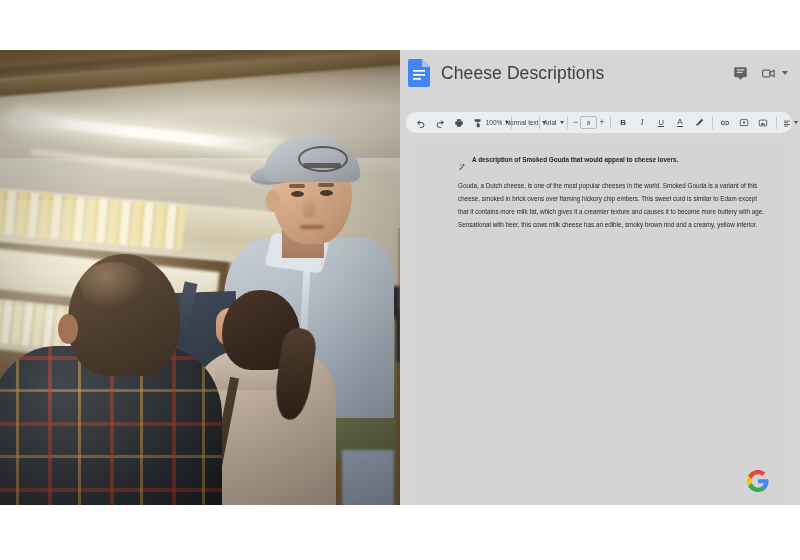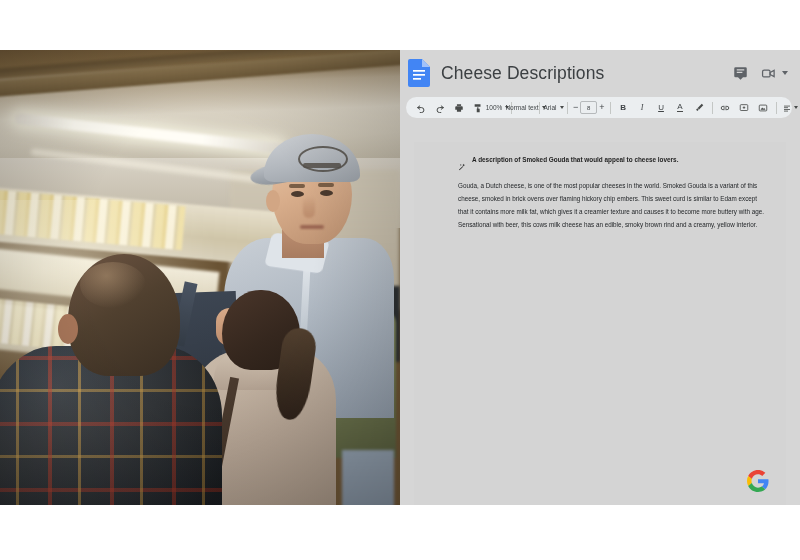--- a/index.html
+++ b/index.html
@@ -353,21 +353,21 @@
     width: 400px;
     height: 455px;
     background: #d6d6d6;
     overflow: hidden;
   }
   .docs-header {
     position: relative;
     height: 46px;
     display: flex;
     align-items: center;
-    padding: 0 10px 1px 8px;
+    padding: 0 10px 16px 8px;
   }
   .docs-icon {
     width: 22px; height: 28px;
     position: relative;
     flex: 0 0 auto;
   }
   .docs-icon svg { display: block; }
   .docs-title {
     margin-left: 11px;
     font-size: 17.5px;

